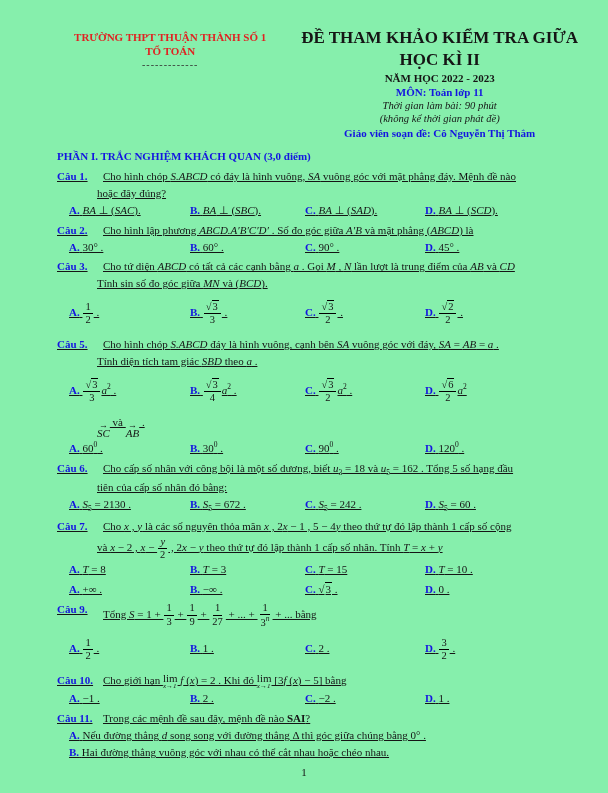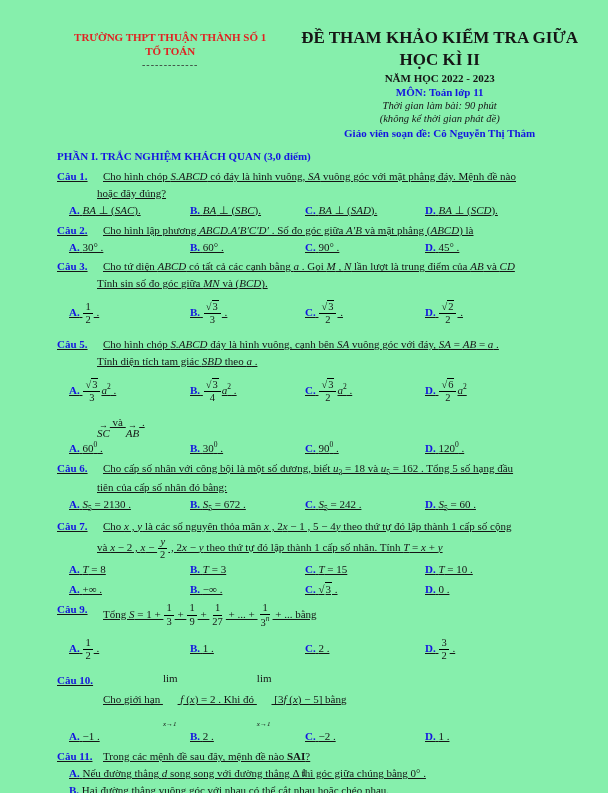--- a/index.html
+++ b/index.html
@@ -35,21 +35,21 @@
   
   i{font-family:"Liberation Serif", serif;}
   .frac{display:inline-flex;flex-direction:column;align-items:center;vertical-align:middle;line-height:1.15;padding:0 1px;font-size:10.5px;}
   .fnum{border-bottom:1px solid #000;padding:0 2px;}
   .fden{padding:0 2px;}
   .sqrt{white-space:nowrap;}
   .rad{border-top:1px solid #000;padding:0 1px;}
   sup,sub{font-size:7.5px;}
   .over{display:inline-flex;flex-direction:column;align-items:center;line-height:1;vertical-align:-2px;}
   .over-top{font-size:9px;line-height:.55;}
-  .underop{display:inline-flex;flex-direction:column;align-items:flex-start;vertical-align:middle;line-height:1;gap:38px;}
+  .underop{display:inline-flex;flex-direction:column;align-items:flex-start;vertical-align:middle;line-height:1;}
   .u-top{line-height:1;}
   .u-bot{font-size:7px;line-height:.85;font-style:italic;}
   .page-num{position:absolute;bottom:12px;left:0;right:0;text-align:center;}
 </style>
 </head>
 <body>
 
 <div class="page">
   <div class="header">
     <div class="h-left">

